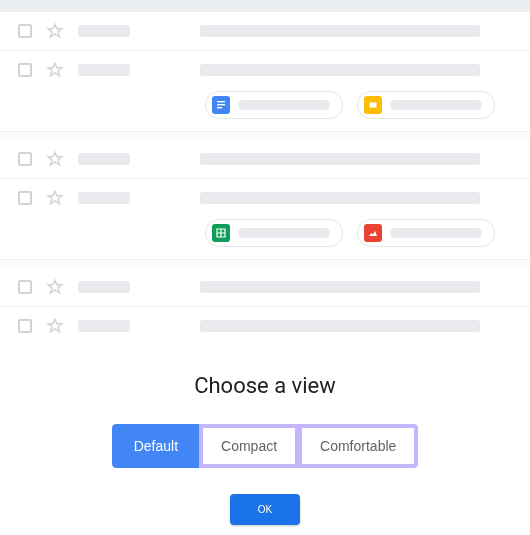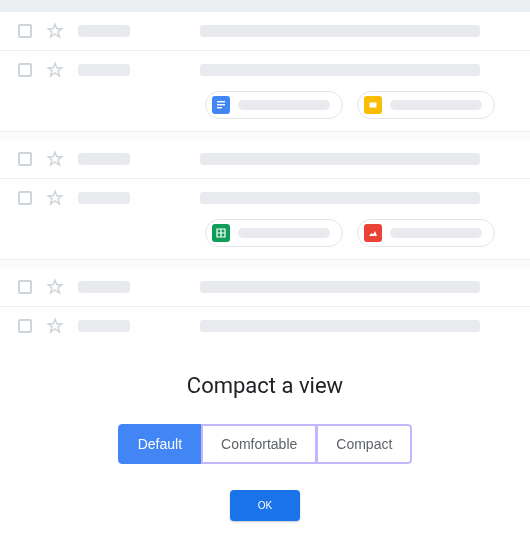--- a/index.html
+++ b/index.html
@@ -102,21 +102,21 @@
     }
     .segmented {
       display: inline-flex;
       border-radius: 4px;
       overflow: hidden;
       margin-bottom: 26px;
     }
     .seg-btn {
       padding: 10px 18px;
       font-size: 14px;
-      border: 2px solid #c4b5fd;
+      border: 4px solid #c4b5fd;
       background: #fff;
       color: #5f6368;
       cursor: pointer;
       margin-left: -1px;
     }
     .seg-btn:first-child { margin-left: 0; border-radius: 4px 0 0 4px; }
     .seg-btn:last-child { border-radius: 0 4px 4px 0; }
     .seg-btn.active {
       background: #4285f4;
       color: #fff;
@@ -258,22 +258,22 @@
           </svg>
       </div>
       <div class="skeleton sk-sender"></div>
       <div class="skeleton sk-body"></div>
     </div>
   </div>
 
 </div>
 
 <div class="dialog">
-  <div class="dialog-title">Compact a view</div>
+  <div class="dialog-title">Choose a view</div>
   <div class="segmented">
     <button class="seg-btn active">Default</button>
+    <button class="seg-btn">Compact</button>
     <button class="seg-btn">Comfortable</button>
-    <button class="seg-btn">Compact</button>
   </div>
   <div>
     <button class="ok-btn">OK</button>
   </div>
 </div>
 
 </body></html>

